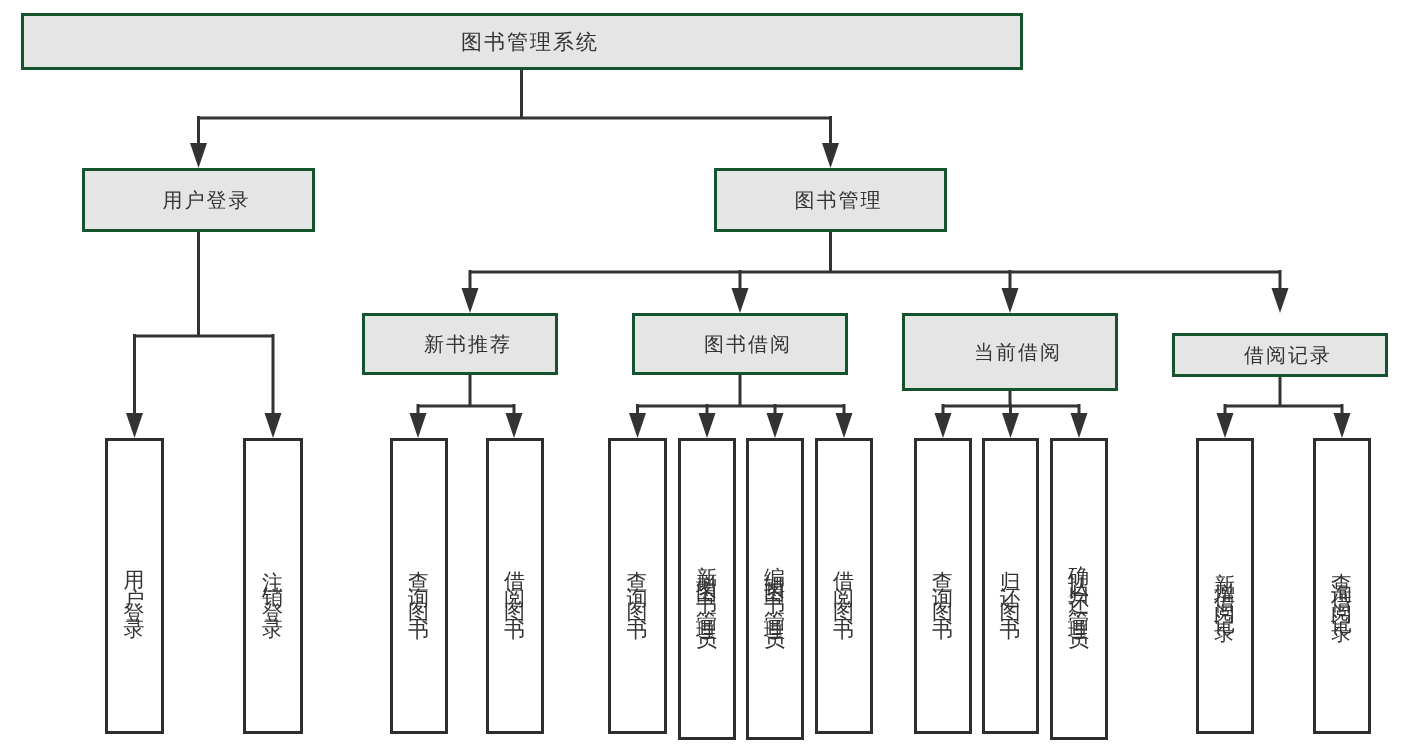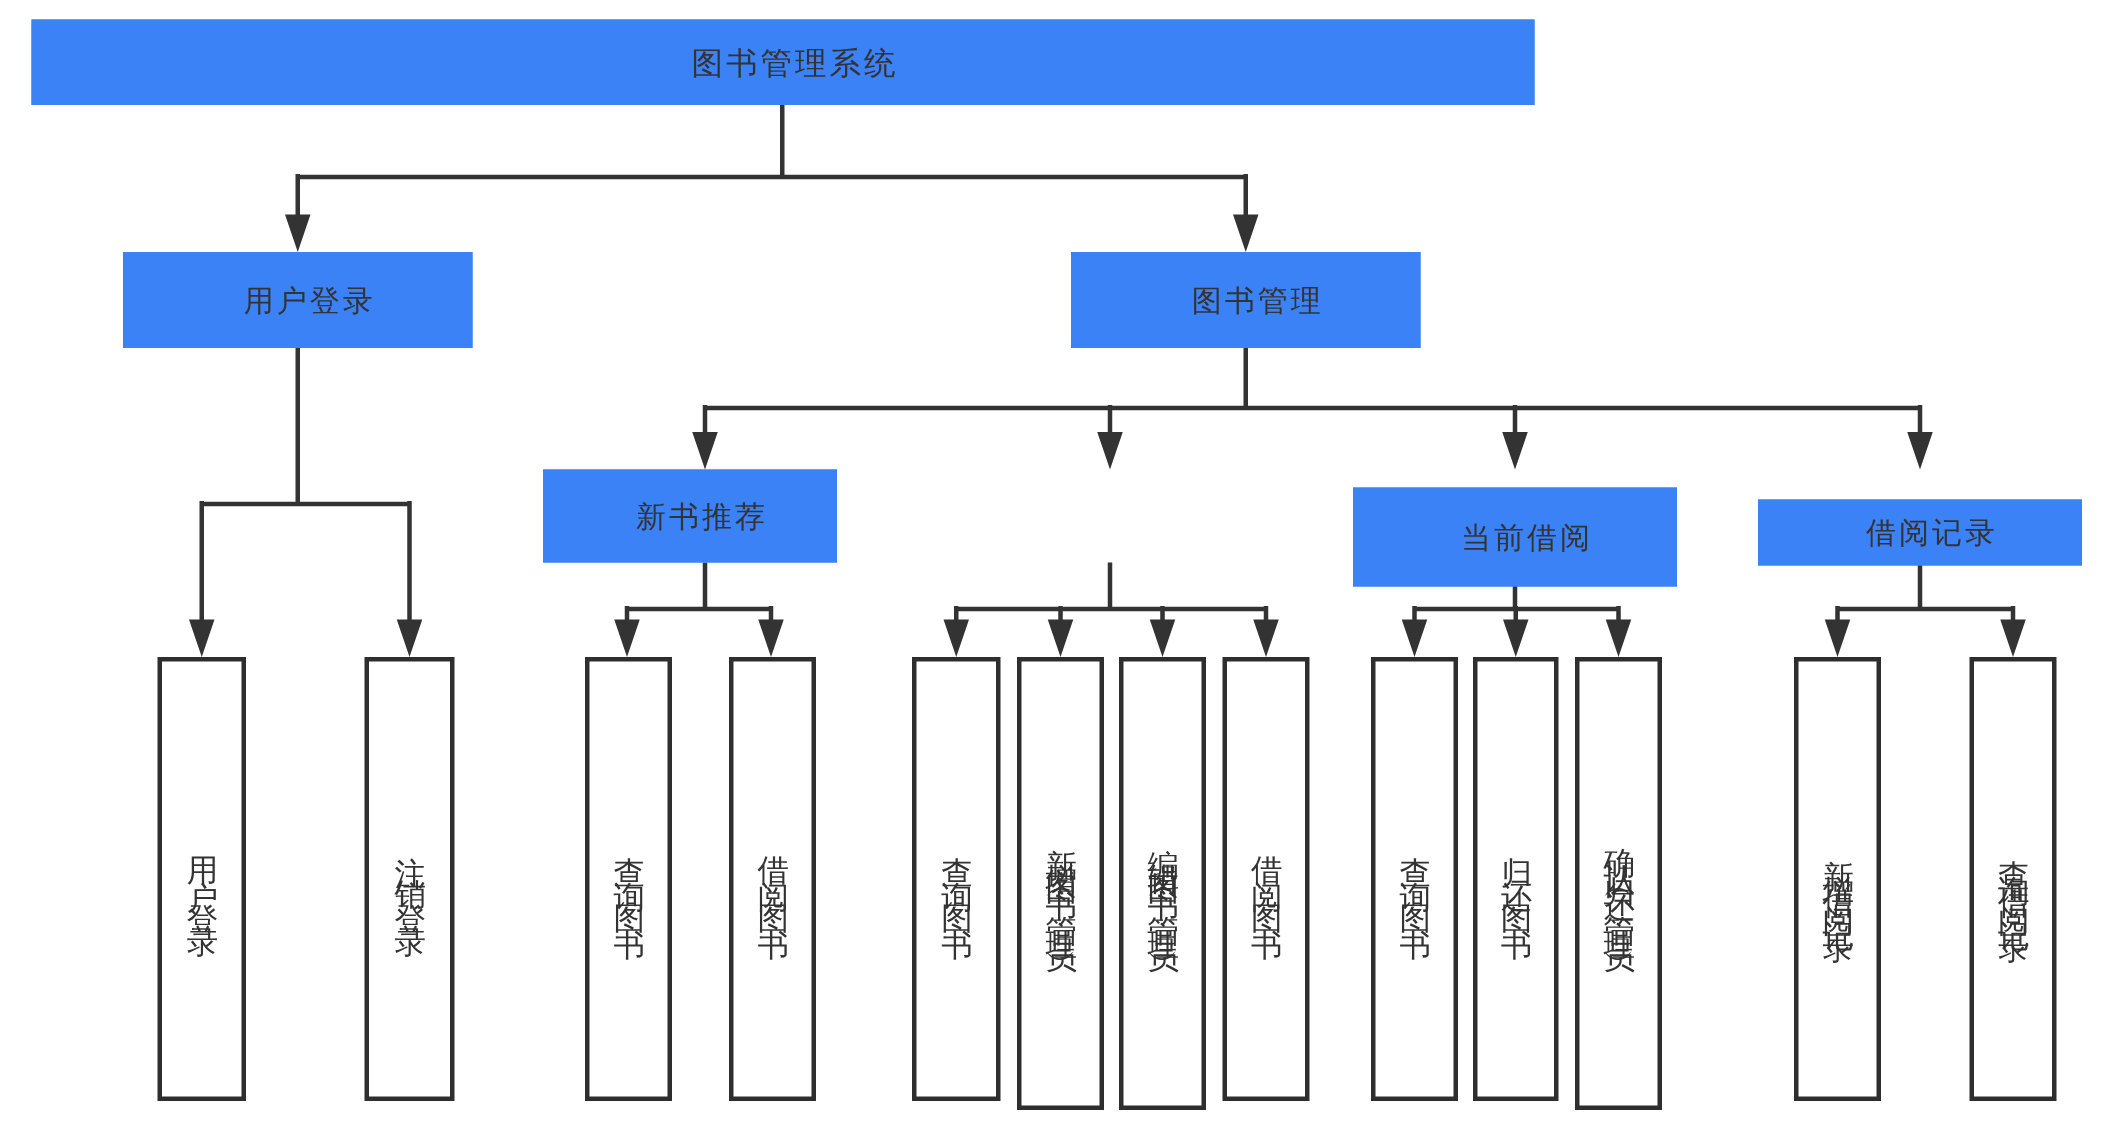--- a/index.html
+++ b/index.html
@@ -9,22 +9,22 @@
     height: 747px;
     background: #ffffff;
     font-family: "Liberation Sans", sans-serif;
     color: #333333;
     overflow: hidden;
   }
   .stage svg { position: absolute; left: 0; top: 0; }
   .hbox {
     position: absolute;
     box-sizing: border-box;
-    border: 3px solid #3b82f6;
-    background: #3b82f6;
+    border: 3px solid #14532d;
+    background: #e5e5e5;
     display: flex;
     align-items: center;
     justify-content: center;
     font-size: 21px;
     letter-spacing: 2px;
     white-space: nowrap;
     padding-left: 16px;
   }
   .vbox {
     position: absolute;
@@ -92,21 +92,22 @@
              M1216.5 413 L1233.5 413 L1225 438 Z
              M1333.5 413 L1350.5 413 L1342 438 Z"></path>
   </svg>
 
   <div class="hbox" style="left:21px; top:13px; width:1002px; height:57px;">图书管理系统</div>
 
   <div class="hbox" style="left:82px; top:168px; width:233px; height:64px; font-size:20px;">用户登录</div>
   <div class="hbox" style="left:714px; top:168px; width:233px; height:64px; font-size:20px;">图书管理</div>
 
   <div class="hbox" style="left:362px; top:313px; width:196px; height:62px; font-size:20px;">新书推荐</div>
-  <div class="hbox" style="left:902px; top:313px; width:216px; height:66px; font-size:20px;margin-top:12px;">当前借阅</div>
+  <div class="hbox" style="left:632px; top:313px; width:216px; height:62px; font-size:20px;">图书借阅</div>
+  <div class="hbox" style="left:902px; top:313px; width:216px; height:78px; font-size:20px;">当前借阅</div>
   <div class="hbox" style="left:1172px; top:313px; width:216px; height:44px; font-size:20px;margin-top:20px;">借阅记录</div>
 
   <div class="vbox ls-a" style="left:105px; width:59px;">
     <span>用户登录</span>
   </div>
   <div class="vbox ls-a" style="left:243px; width:60px;">
     <span>注销登录</span>
   </div>
 
   <div class="vbox ls-a" style="left:390px; width:58px;">

